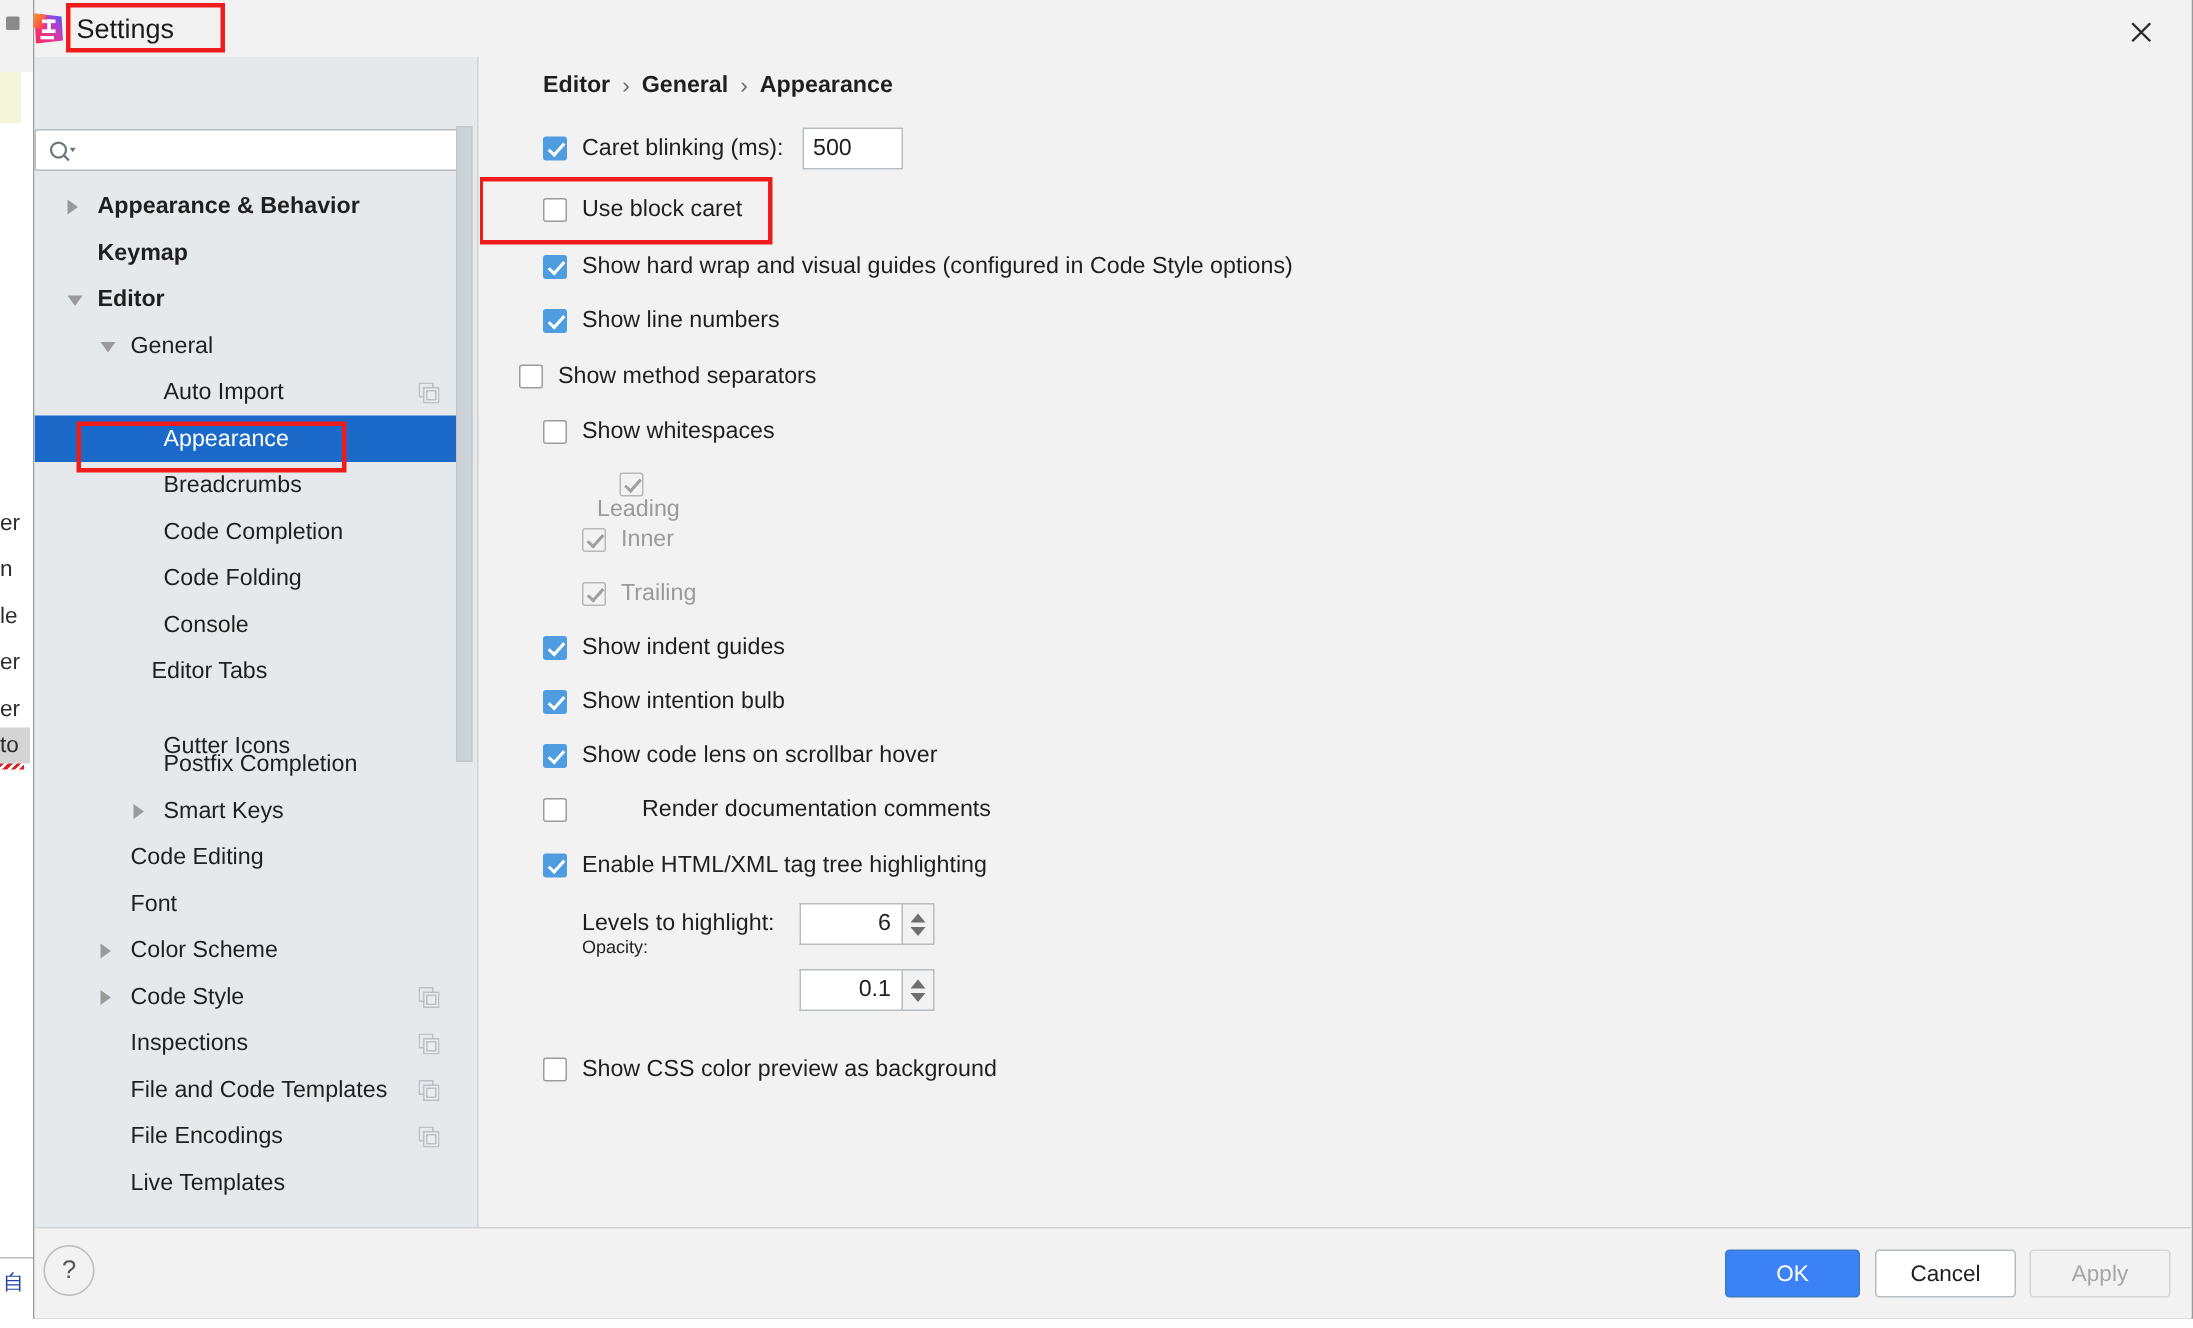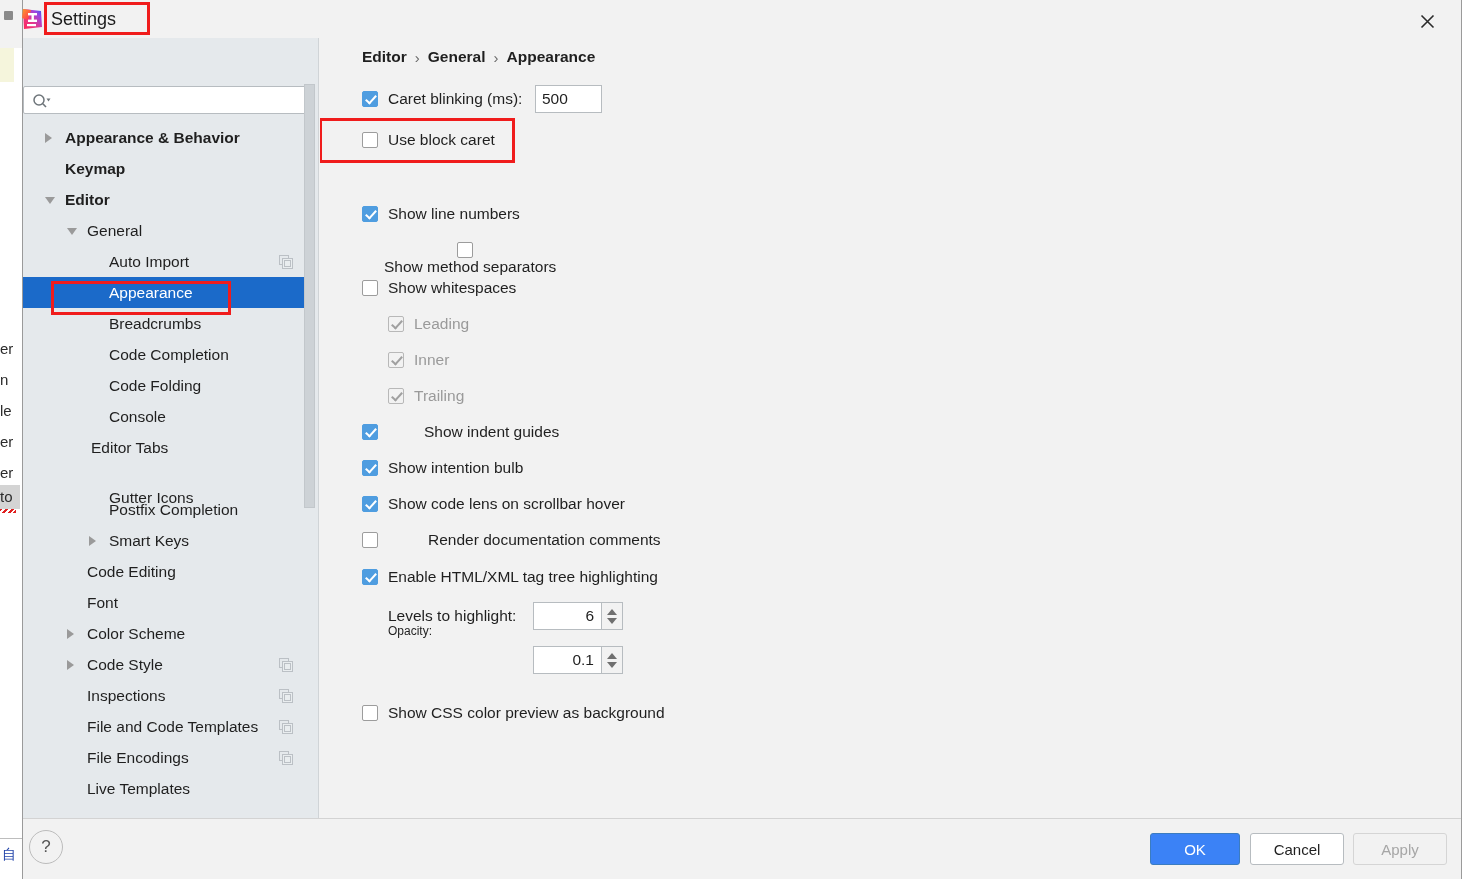--- a/index.html
+++ b/index.html
@@ -450,21 +450,21 @@
         <div class="tree-row">
           <span class="label" style="left: 86px;">Code Completion</span>
         </div>
         <div class="tree-row">
           <span class="label" style="left: 86px;">Code Folding</span>
         </div>
         <div class="tree-row">
           <span class="label" style="left: 86px;">Console</span>
         </div>
         <div class="tree-row">
-          <span class="label" style="left: 68px;">Editor Tabs</span>
+          <span class="label" style="left: 78px;">Editor Tabs</span>
         </div>
         <div class="tree-row">
           <span class="label" style="left: 86px; margin-top: 38px;">Gutter Icons</span>
         </div>
         <div class="tree-row">
           <span class="label" style="left: 86px;">Postfix Completion</span>
         </div>
         <div class="tree-row">
           <span class="twisty" style="left: 66px;">
             <span class="tri-right"></span>
@@ -544,52 +544,56 @@
       <span class="cb on"></span>
       <span class="opt-label">Caret blinking (ms):</span>
     </div>
     <input class="text-field" type="text" style="position: absolute; left: 215px; top: 47px; width: 67px; height: 28px;" value="500">
 
     <div class="opt-row" style="left:42px; top:93px;">
       <span class="cb off"></span>
       <span class="opt-label">Use block caret</span>
     </div>
 
+    <div class="opt-row" style="left:42px; top:131px;">
+      <span class="cb on"></span>
+      <span class="opt-label">Show hard wrap and visual guides (configured in Code Style options)</span>
+    </div>
 
     <div class="opt-row" style="left:42px; top:167px;">
       <span class="cb on"></span>
       <span class="opt-label">Show line numbers</span>
     </div>
 
-    <div class="opt-row" style="left:54px; top:204px;flex-direction:column;">
+    <div class="opt-row" style="left:26px; top:204px;">
       <span class="cb off"></span>
       <span class="opt-label">Show method separators</span>
     </div>
 
     <div class="opt-row" style="left:42px; top:241px;">
       <span class="cb off"></span>
       <span class="opt-label">Show whitespaces</span>
     </div>
 
-    <div class="opt-row muted" style="left:68px; top:277px;">
+    <div class="opt-row muted" style="left:68px; top:277px;flex-direction:column;">
       <span class="cb disabled"></span>
       <span class="opt-label">Leading</span>
     </div>
 
     <div class="opt-row muted" style="left:68px; top:313px;">
       <span class="cb disabled"></span>
       <span class="opt-label">Inner</span>
     </div>
 
     <div class="opt-row muted" style="left:68px; top:349px;">
       <span class="cb disabled"></span>
       <span class="opt-label">Trailing</span>
     </div>
 
-    <div class="opt-row" style="left:42px; top:385px;gap:36px;">
+    <div class="opt-row" style="left:42px; top:385px;">
       <span class="cb on"></span>
       <span class="opt-label">Show indent guides</span>
     </div>
 
     <div class="opt-row" style="left:42px; top:421px;">
       <span class="cb on"></span>
       <span class="opt-label">Show intention bulb</span>
     </div>
 
     <div class="opt-row" style="left:42px; top:457px;">

